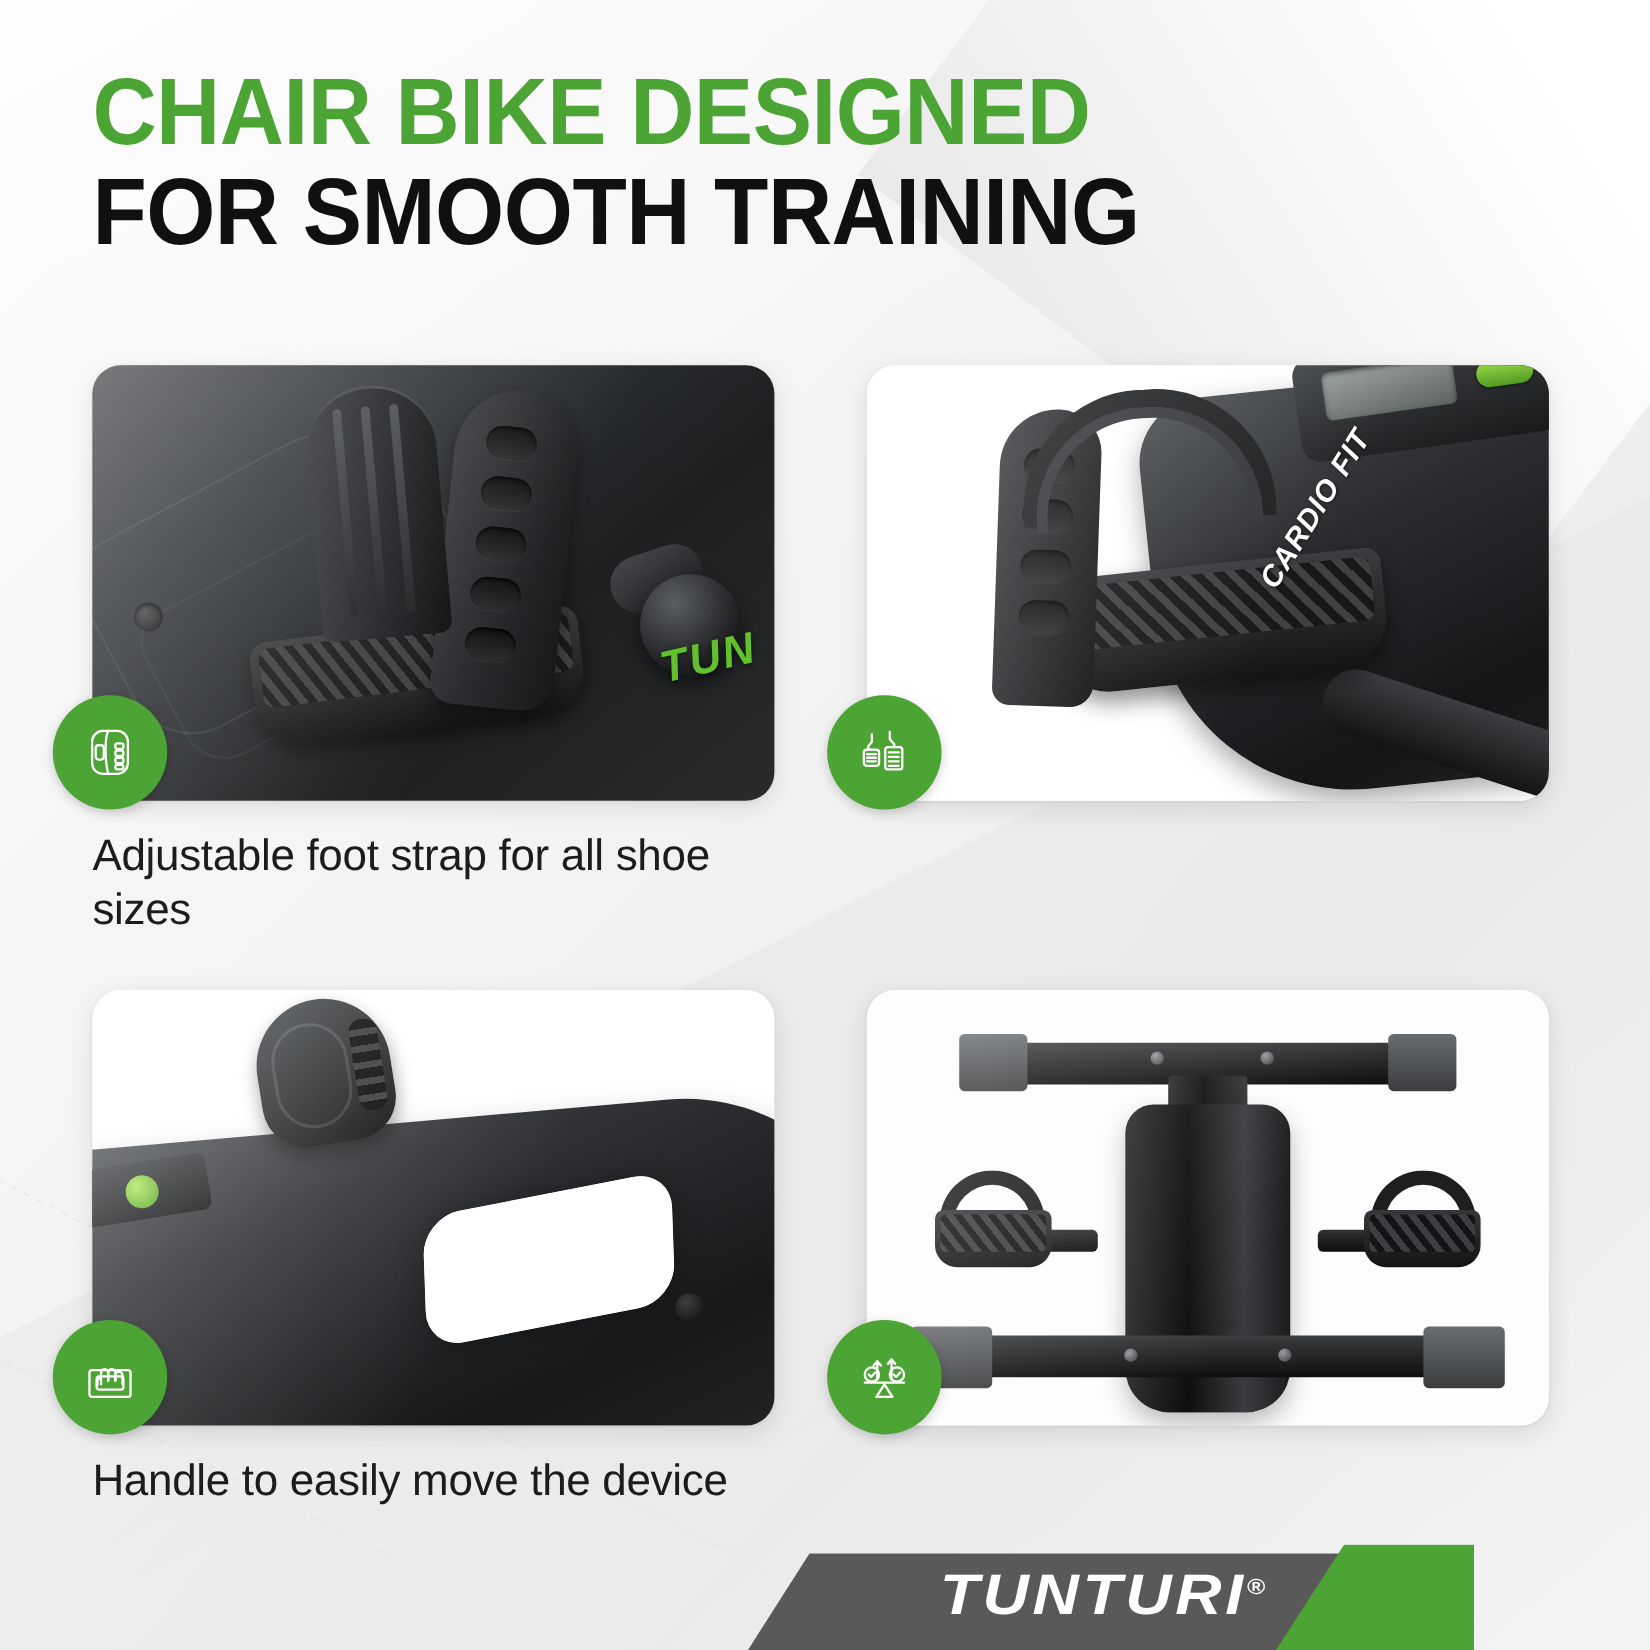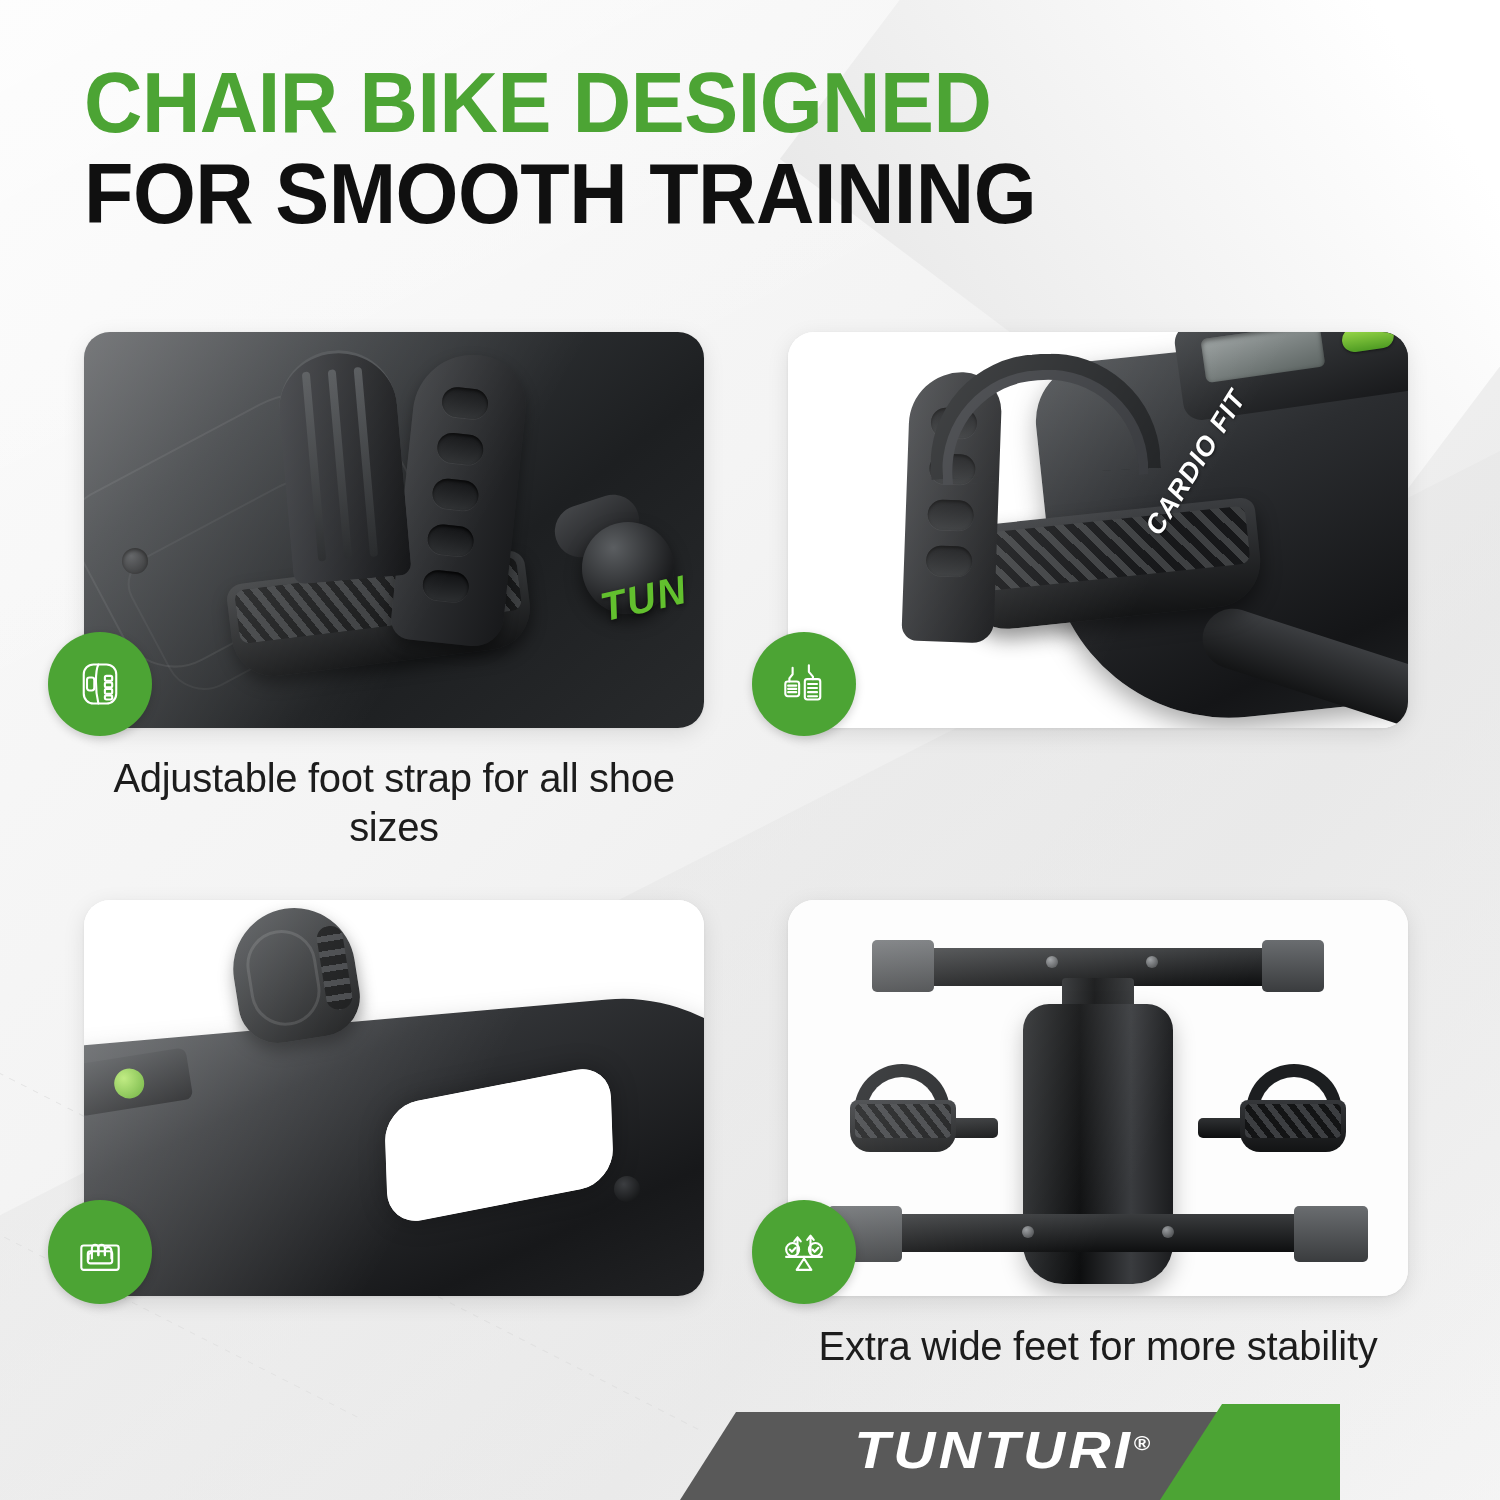--- a/index.html
+++ b/index.html
@@ -372,21 +372,21 @@
     background:#4CA434;
     display:flex; align-items:center; justify-content:center;
     box-shadow:0 3px 10px rgba(0,0,0,.18);
     z-index:5;
   }
   .badge svg{ width:52px; height:52px; display:block; }
 
   
   .caption{
     margin-top:26px;
-    text-align:center;
+    text-align:left;
     font-size:40px;
     line-height:1.22;
     color:#1c1c1c;
     letter-spacing:-.3px;
     width:620px;
     margin-left:84px;
   }
   .cell.right .caption{ margin-left:38px; }
 
   
@@ -542,20 +542,21 @@
         <svg viewBox="0 0 64 64" fill="none" stroke="#ffffff" stroke-width="2.6" stroke-linecap="round" stroke-linejoin="round">
           <rect x="9" y="24" width="46" height="30" rx="3"></rect>
           <rect x="17" y="31" width="30" height="15" rx="3"></rect>
           <path d="M22 40V27a4 4 0 0 1 8 0v9"></path>
           <path d="M30 36v-9a4 4 0 0 1 8 0v9"></path>
           <path d="M38 36v-6a4 4 0 0 1 8 0v10"></path>
           <path d="M22 32l-4 3v6"></path>
         </svg>
       </div>
 
+      <div class="caption">Handle to easily move the device</div>
     </div>
 
     <div class="cell right">
       <div class="photo-card">
         <div class="stage p4-stage">
           <div class="p4-topbar"></div>
           <div class="p4-foot tl"></div>
           <div class="p4-foot tr"></div>
           <div class="p4-bolt" style="left:358px;top:56px"></div>
           <div class="p4-bolt" style="left:258px;top:56px"></div>
@@ -586,21 +587,20 @@
           <path d="M40 34V12l-4 5M40 12l4 5"></path>
           <circle cx="18" cy="29" r="8"></circle>
           <path d="M14.5 29l2.6 2.8 4.6-5"></path>
           <circle cx="46" cy="29" r="8"></circle>
           <path d="M42.5 29l2.6 2.8 4.6-5"></path>
           <path d="M10 38h44"></path>
           <path d="M32 38v2l-9 14h18l-9-14z"></path>
         </svg>
       </div>
 
-      <div class="caption">Extra wide feet for more stability</div>
     </div>
   </div>
 </div>
 
 <div class="footer">
   <div class="footer-bar"></div>
   <div class="footer-green"></div>
   <div class="footer-logo"><span>TUNTURI</span><sup>®</sup></div>
 </div>
 

